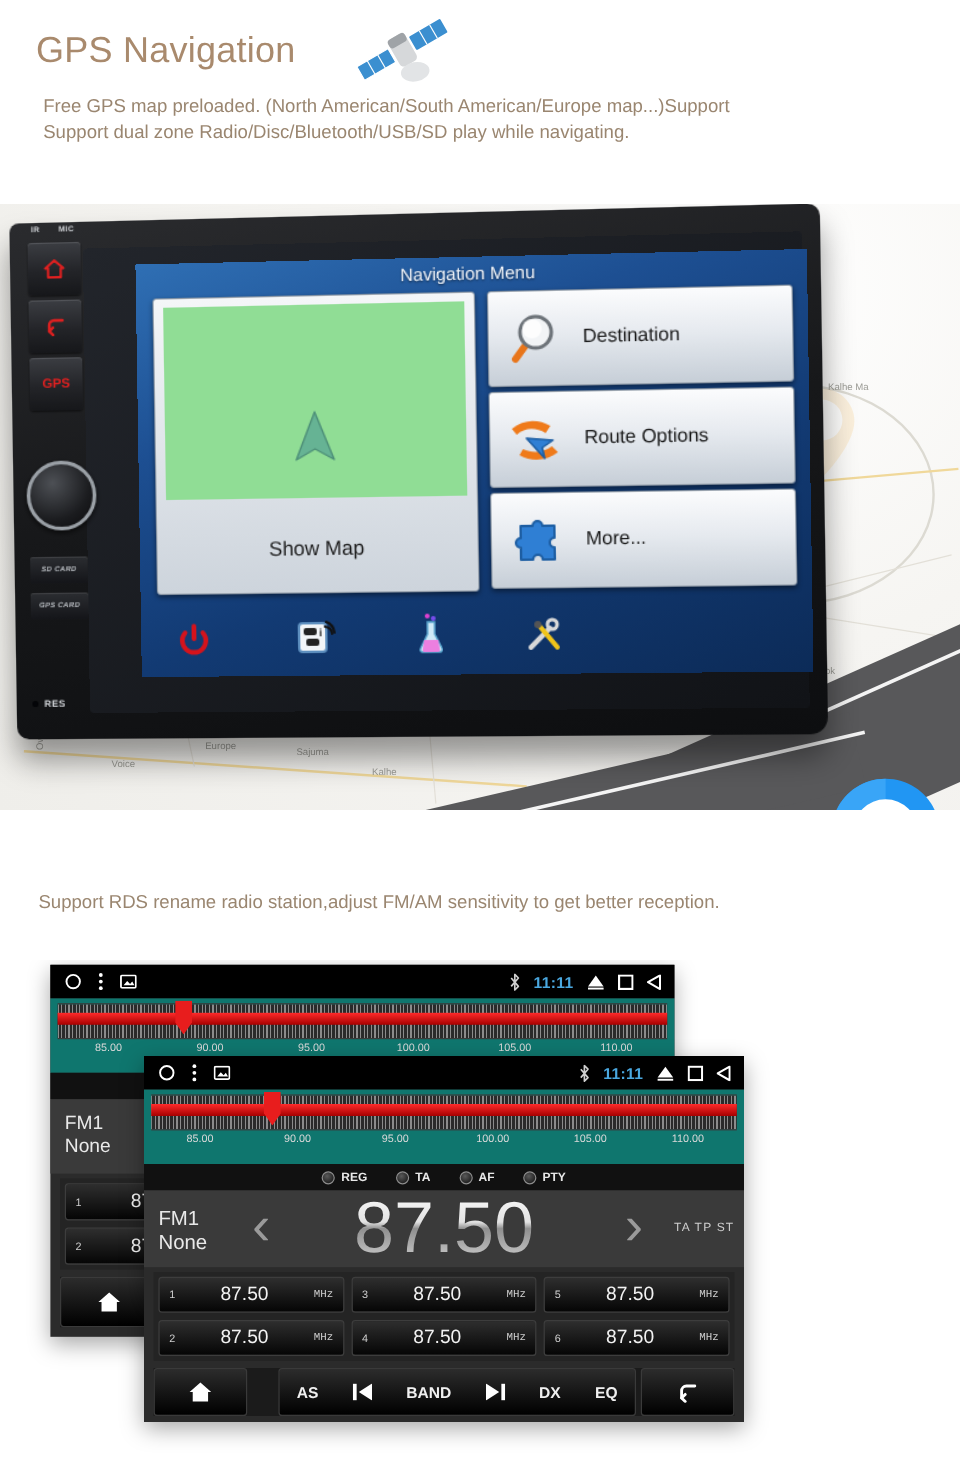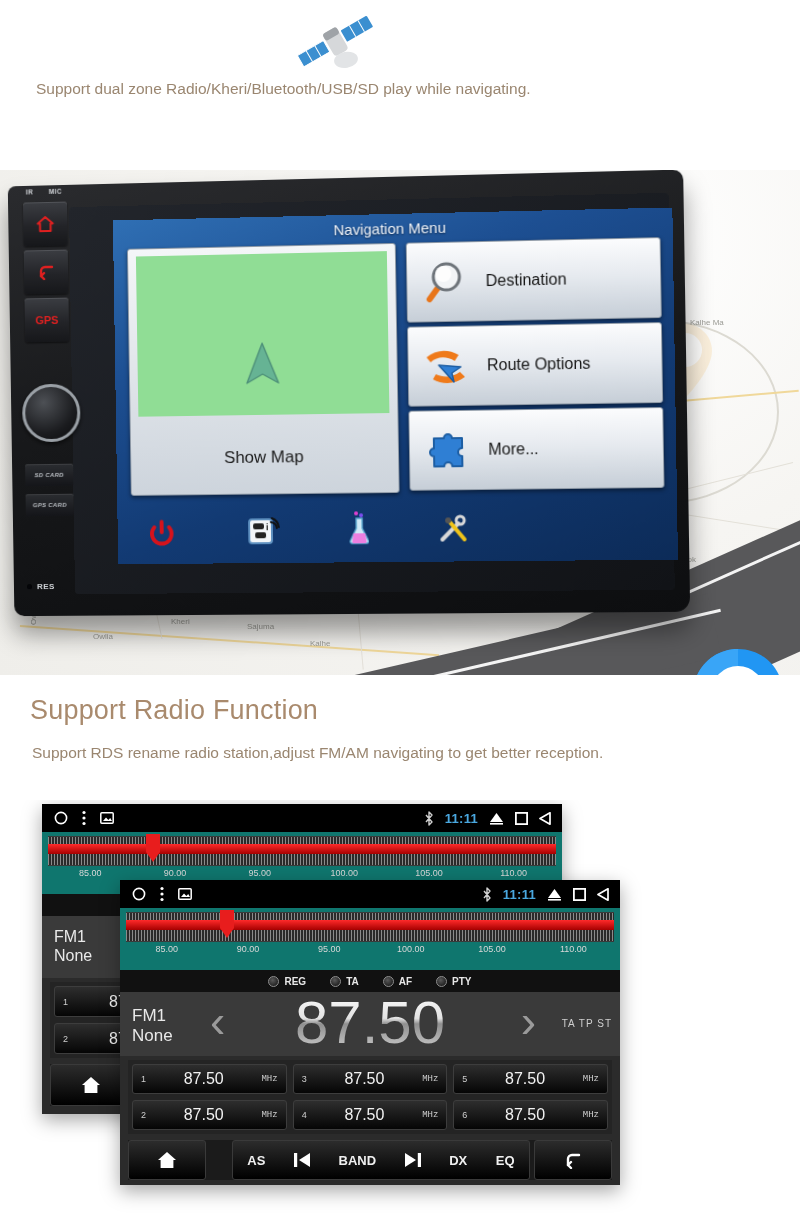--- a/index.html
+++ b/index.html
@@ -147,38 +147,40 @@
   .tb-side{background:linear-gradient(180deg,#2c2c2c,#000);border:1px solid #3a3a3a;
      border-radius:3px;display:flex;align-items:center;justify-content:center;}
   .tb-mid{flex:1;background:linear-gradient(180deg,#2c2c2c,#000);border:1px solid #3a3a3a;
      border-radius:3px;display:flex;align-items:center;justify-content:space-around;margin-left:22px;}
   .tb-mid .t{color:#f0f0f0;font-weight:700;}
 </style>
 </head>
 <body>
 
 <div class="sec" id="gps-head">
+  <div class="heading" id="gps-title">GPS Navigation</div>
 
   <svg id="sat-icon" viewBox="0 0 104 76">
     <g transform="rotate(-30 52 38)">
       <rect x="12" y="26" width="30" height="13" rx="1" fill="#3b8fd0"></rect>
       <rect x="12" y="26" width="30" height="13" fill="none" stroke="#fff" stroke-width="1"></rect>
       <line x1="22" y1="26" x2="22" y2="39" stroke="#fff" stroke-width="1"></line>
       <line x1="32" y1="26" x2="32" y2="39" stroke="#fff" stroke-width="1"></line>
       <rect x="62" y="26" width="30" height="13" rx="1" fill="#3b8fd0"></rect>
       <line x1="72" y1="26" x2="72" y2="39" stroke="#fff" stroke-width="1"></line>
       <line x1="82" y1="26" x2="82" y2="39" stroke="#fff" stroke-width="1"></line>
       <rect x="44" y="20" width="16" height="26" rx="4" fill="#d6d8da"></rect>
       <rect x="44" y="20" width="16" height="8" rx="3" fill="#9fa3a7"></rect>
       <ellipse cx="52" cy="54" rx="12" ry="8" fill="#e2e4e6" transform="rotate(20 52 54)"></ellipse>
     </g>
   </svg>
 
   <div class="subtext" id="gps-desc">
-    <div>Support dual zone Radio/Kheri/Bluetooth/USB/SD play while navigating.</div>
+    <div>Free GPS map preloaded. (North American/South American/Europe map...)Support</div>
+    <div>Support dual zone Radio/Disc/Bluetooth/USB/SD play while navigating.</div>
   </div>
 </div>
 
 <div class="sec" id="gps-band">
   <div class="mapbg"></div>
 
   <div class="circ-road" style="left:545px;top:150px;width:230px;height:180px;"></div>
   <div class="mapline y" style="left:430px;top:252px;width:370px;transform:rotate(-5deg);"></div>
   <div class="mapline" style="left:470px;top:310px;width:330px;transform:rotate(9deg);"></div>
   <div class="mapline" style="left:560px;top:350px;width:240px;transform:rotate(-14deg);"></div>
@@ -189,22 +191,22 @@
 
   <div class="roadband" style="left:560px;top:396px;width:300px;height:120px;transform:rotate(-24deg);"></div>
   <div class="roadline" style="left:576px;top:404px;width:300px;height:3px;transform:rotate(-24deg);"></div>
   <div class="roadband" style="left:300px;top:470px;width:420px;height:64px;transform:rotate(-13deg);"></div>
   <div class="roadline" style="left:306px;top:486px;width:420px;height:3px;transform:rotate(-13deg);"></div>
 
   <div class="maptxt" style="left:690px;top:148px;">Kalhe Ma</div>
   <div class="maptxt" style="left:636px;top:150px;">Thuhi</div>
   <div class="maptxt" style="left:655px;top:270px;">Sajuma</div>
   <div class="maptxt" style="left:683px;top:385px;">ook</div>
-  <div class="maptxt" style="left:93px;top:462px;">Owlia</div>
-  <div class="maptxt" style="left:171px;top:447px;">Kheri</div>
+  <div class="maptxt" style="left:93px;top:462px;">Voice</div>
+  <div class="maptxt" style="left:171px;top:447px;">Europe</div>
   <div class="maptxt" style="left:247px;top:452px;">Sajuma</div>
   <div class="maptxt" style="left:310px;top:469px;">Kalhe</div>
   <div class="maptxt" style="left:215px;top:434px;">Singarpur</div>
   <div class="maptxt" style="left:29px;top:455px;transform:rotate(-90deg);transform-origin:0 0;">Owlia Sah</div>
 
   <svg id="pin-faded" viewBox="0 0 60 78">
     <path d="M30 2C15 2 3 14 3 29c0 20 27 47 27 47s27-27 27-47C57 14 45 2 30 2z" fill="#f5a623" opacity=".45"></path>
     <circle cx="30" cy="28" r="17" fill="#ffffff"></circle>
   </svg>
 
@@ -327,22 +329,21 @@
             <circle cx="10" cy="7" r="3" fill="#555"></circle>
           </svg>
         </div>
       </div>
     </div>
   </div>
 
 </div>
 
 <div class="sec" id="radio-head">
-  <div class="heading" id="radio-title">Support Radio Function</div>
-  <div class="subtext" id="radio-desc">Support RDS rename radio station,adjust FM/AM navigating to get better reception.</div>
+  <div class="subtext" id="radio-desc">Support RDS rename radio station,adjust FM/AM sensitivity to get better reception.</div>
 </div>
 
 <div class="sec" id="radio-band">
 
   <div class="shot" id="shot-back" style="left:42px;top:4px;width:520px;height:310px;">
 
     <div class="statusbar">
       <div class="sb-left">
         <svg width="14" height="14" viewBox="0 0 14 14">
             <circle cx="7" cy="7" r="5.6" fill="none" stroke="#fff" stroke-width="1.6"></circle>

